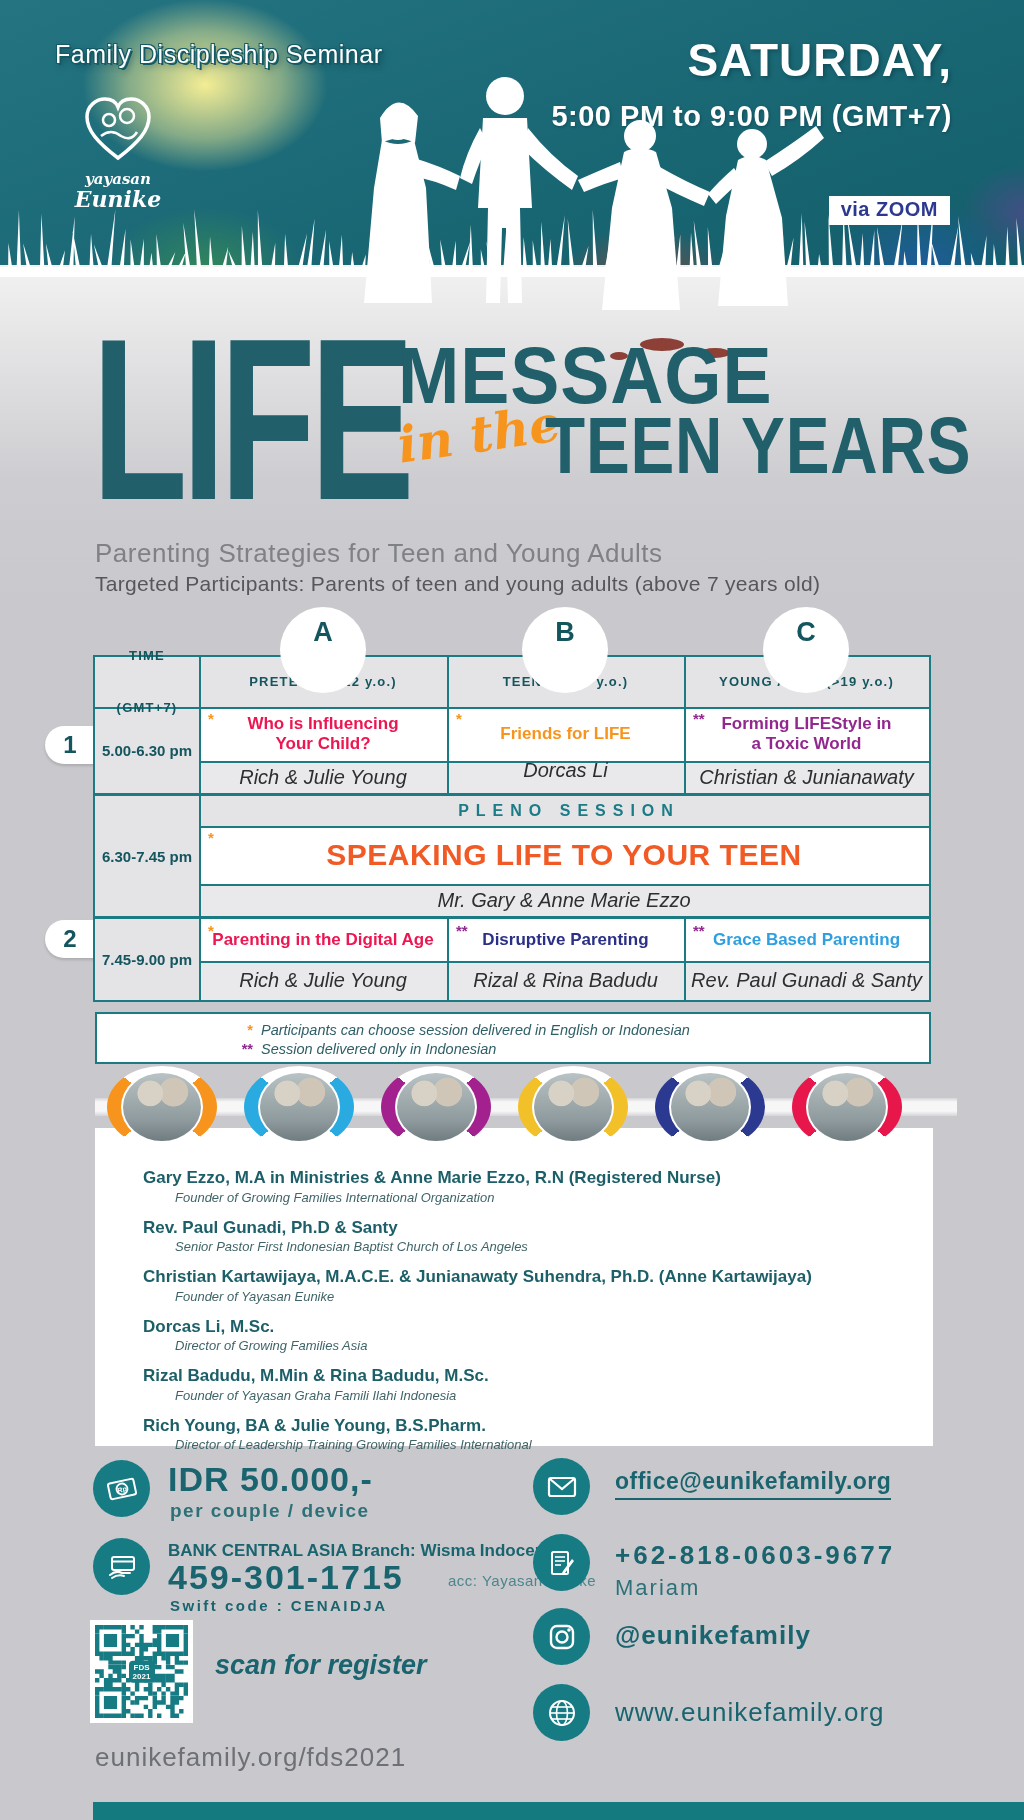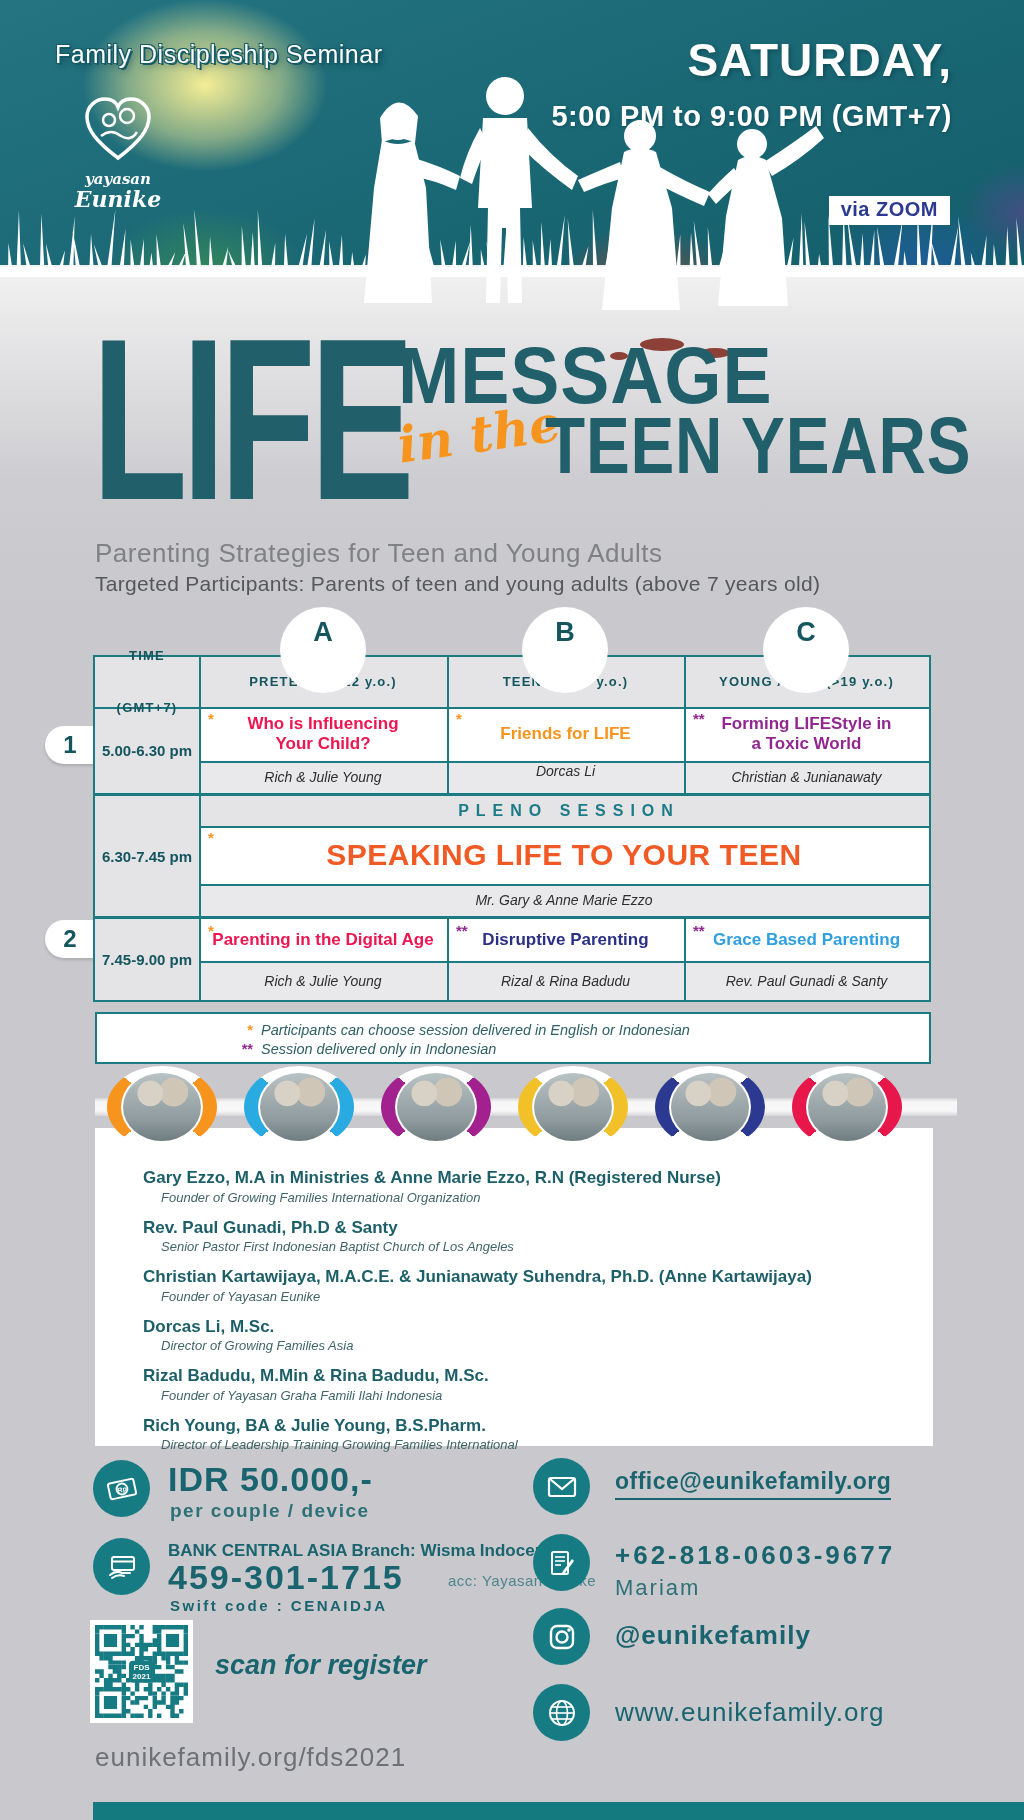--- a/index.html
+++ b/index.html
@@ -54,21 +54,21 @@
   .tbl{position:absolute;left:93px;top:655px;width:838px;height:347px;border:2px solid #1b7b82;z-index:2;}
   .fill{position:absolute;}
   .bg-hdr{background:#e4e4e7;}
   .bg-white{background:#ffffff;}
   .bg-spk{background:#e9e9ec;}
   .line{position:absolute;background:#1b7b82;z-index:4;}
   .cell{position:absolute;display:flex;align-items:center;justify-content:center;text-align:center;z-index:5;}
   .hdr-txt{font-size:13px;font-weight:bold;color:#14555e;letter-spacing:1.2px;line-height:1.25;}
   .time-txt{font-size:15px;font-weight:bold;color:#14555e;}
   .sess{font-size:17px;font-weight:bold;line-height:1.15;}
-  .spk{font-style:italic;font-size:14px;color:#2e2e2e;}
+  .spk{font-style:italic;font-size:20px;color:#2e2e2e;}
   .mark{position:absolute;font-weight:bold;font-size:15px;top:3px;left:9px;z-index:6;}
   .m-orange{color:#f7941d;}
   .m-purple{color:#92278f;}
   .c-pink{color:#ed1651;}
   .c-orange{color:#f7941d;}
   .c-purple{color:#92278f;}
   .c-navy{color:#2b3087;}
   .c-sky{color:#2e9fe0;}
   .pleno-label{font-size:16px;font-weight:bold;color:#1b7b86;letter-spacing:7px;}
   .pleno-title{font-size:30px;font-weight:800;color:#f15a24;letter-spacing:.5px;}
@@ -91,21 +91,21 @@
     background:radial-gradient(circle at 35% 30%, #d8d2c6 0 18%, transparent 19%),
                radial-gradient(circle at 65% 28%, #cfc6b8 0 20%, transparent 21%),
                linear-gradient(180deg,#b9c2c4 0%,#8e9a9d 70%,#6f7c80 100%);
     border:2px solid #fff;}
 
   
   .card{position:absolute;left:95px;top:1128px;width:838px;height:318px;background:#fff;z-index:0;
     padding:40px 0 0 48px;}
   .sp-entry{margin-bottom:13px;}
   .sp-name{font-size:17px;font-weight:bold;color:#1d5f68;line-height:1.15;white-space:nowrap;}
-  .sp-role{font-size:13px;font-style:italic;color:#3f6468;margin:2px 0 0 18px;white-space:nowrap;}
+  .sp-role{font-size:13px;font-style:italic;color:#3f6468;margin:2px 0 0 32px;white-space:nowrap;}
 
   
   .circle-ic{position:absolute;width:57px;height:57px;border-radius:50%;background:#177b84;
     display:flex;align-items:center;justify-content:center;}
   .price-amt{position:absolute;left:168px;top:1460px;font-size:34px;font-weight:bold;color:#19646e;letter-spacing:1px;}
   .price-per{position:absolute;left:170px;top:1500px;font-size:19px;font-weight:bold;color:#2e7077;letter-spacing:1.5px;}
   .bank-1{position:absolute;left:168px;top:1541px;font-size:17px;font-weight:bold;color:#19646e;white-space:nowrap;}
   .bank-acct{position:absolute;left:168px;top:1558px;font-size:34px;font-weight:bold;color:#19646e;letter-spacing:2px;white-space:nowrap;}
   .bank-accname{position:absolute;left:448px;top:1572px;font-size:15px;color:#4d858d;letter-spacing:.5px;white-space:nowrap;}
   .bank-swift{position:absolute;left:170px;top:1597px;font-size:15px;font-weight:bold;color:#19646e;letter-spacing:2.5px;}

